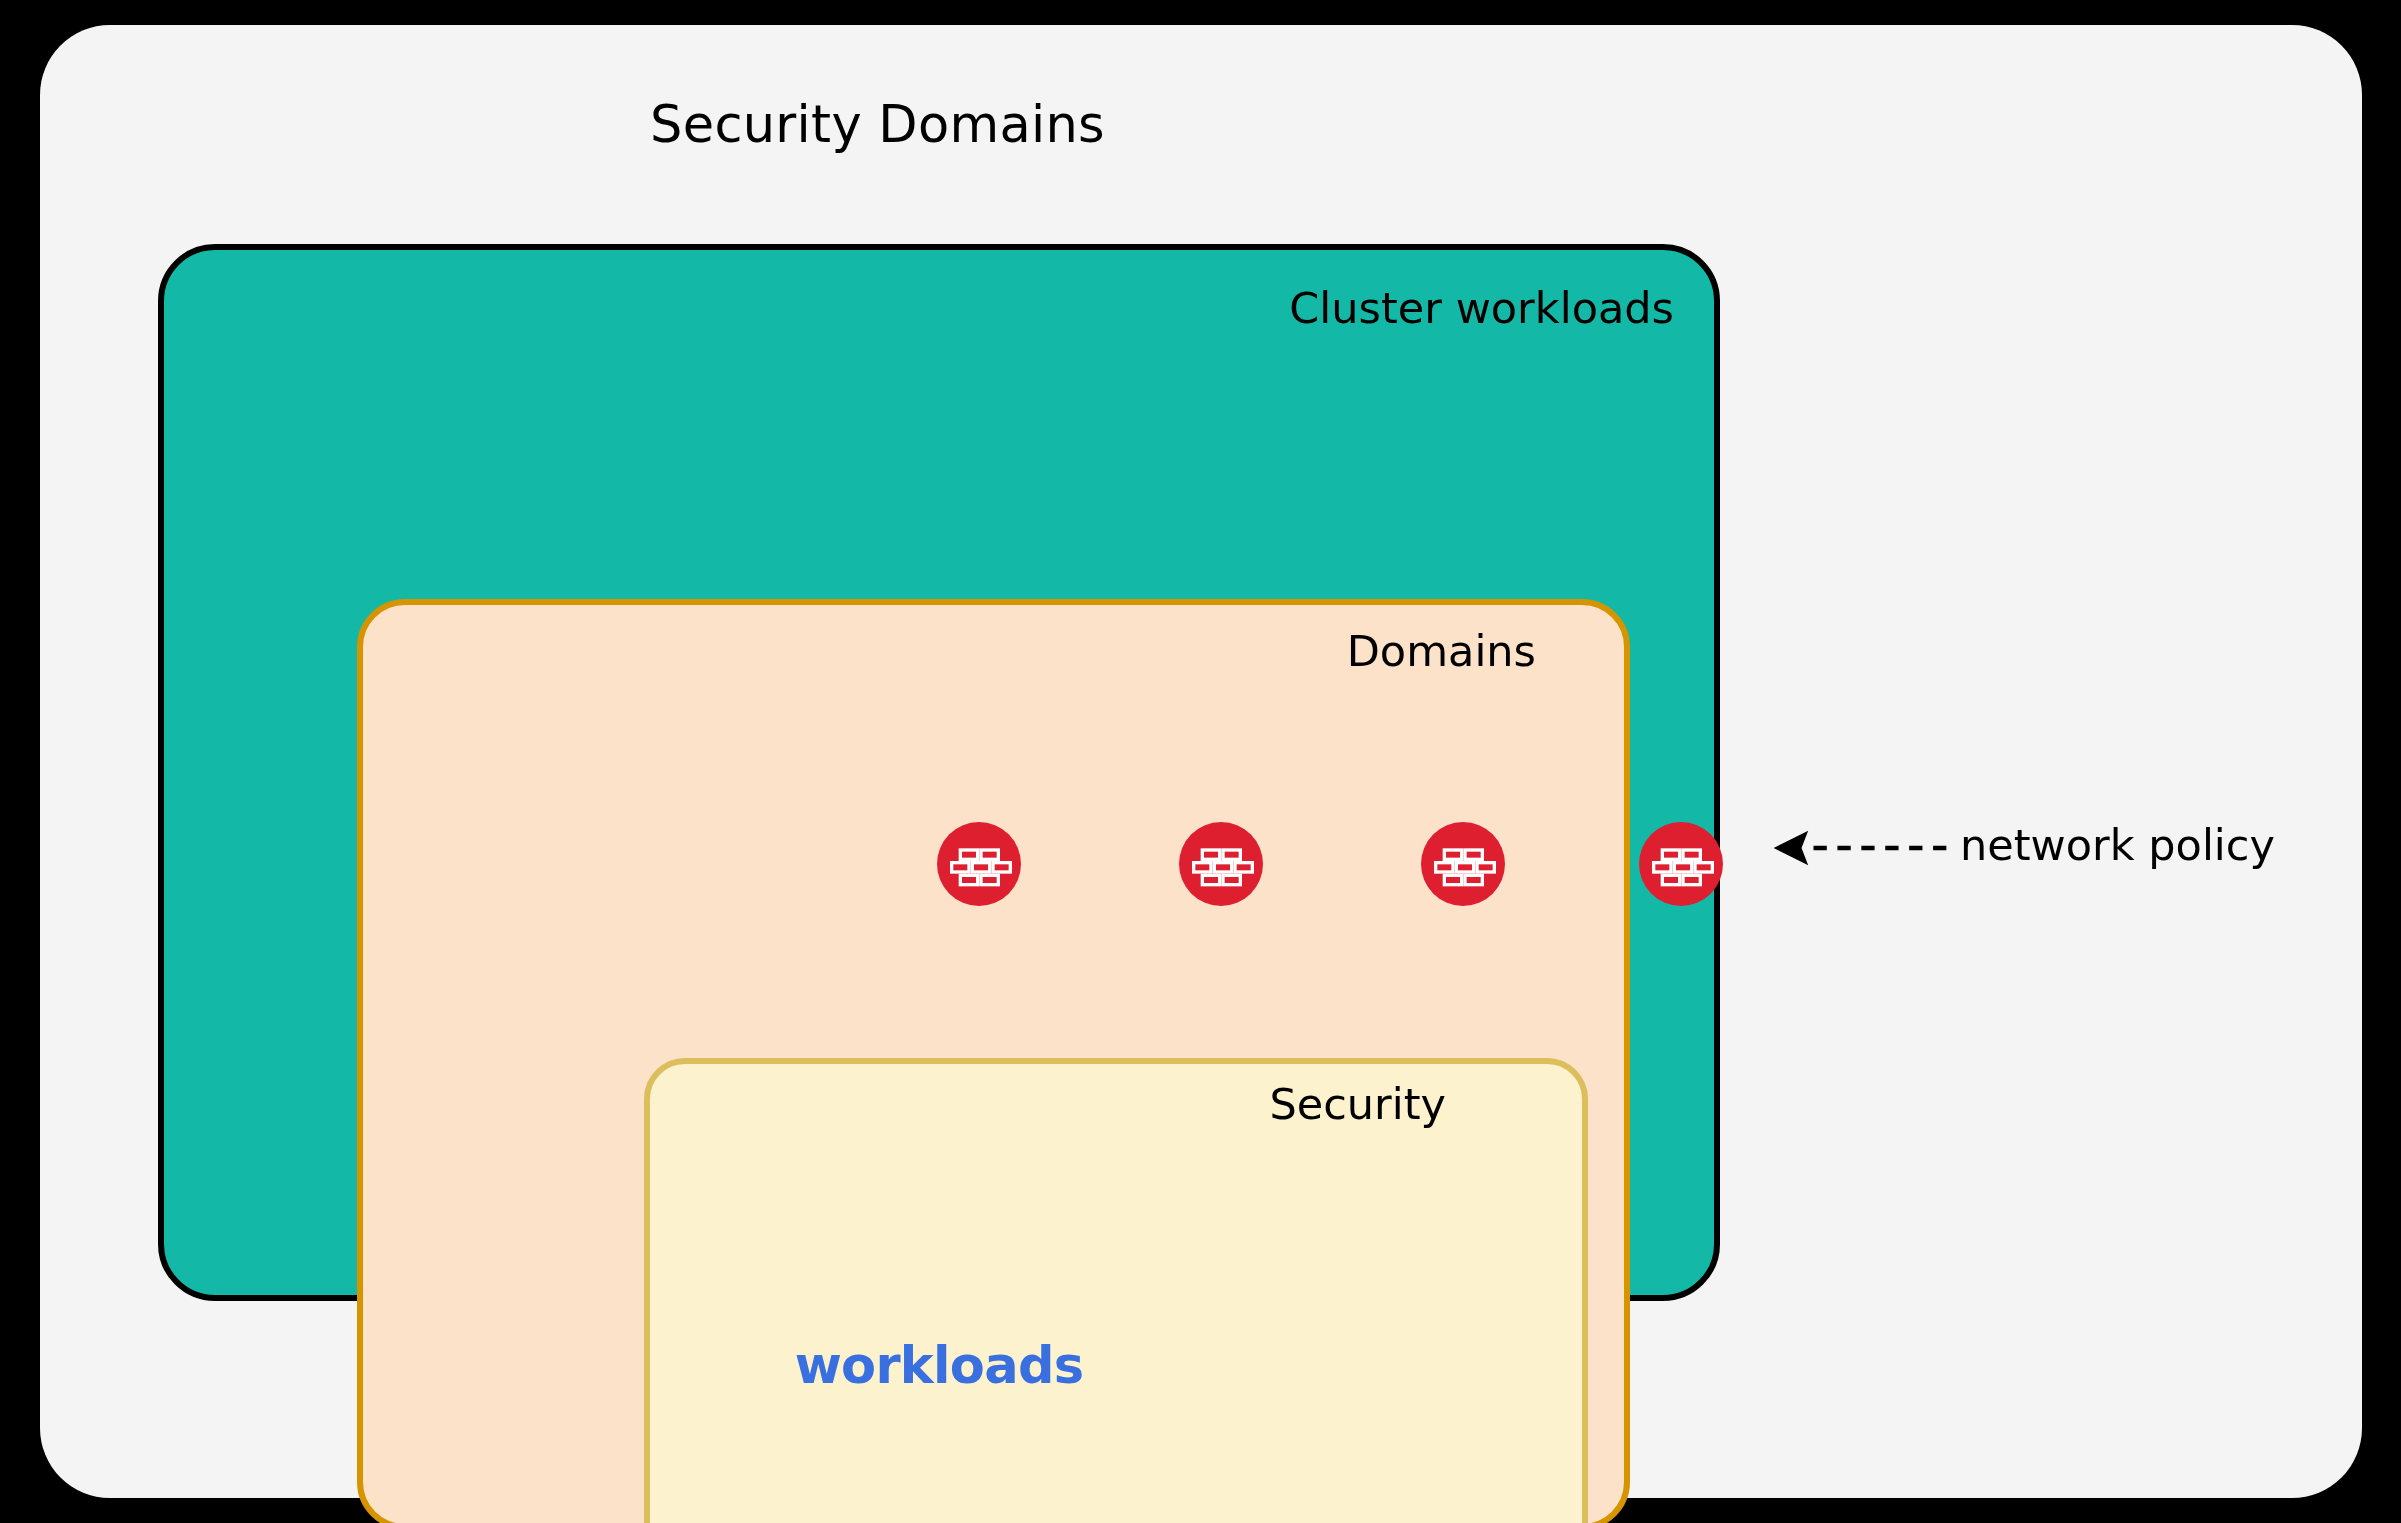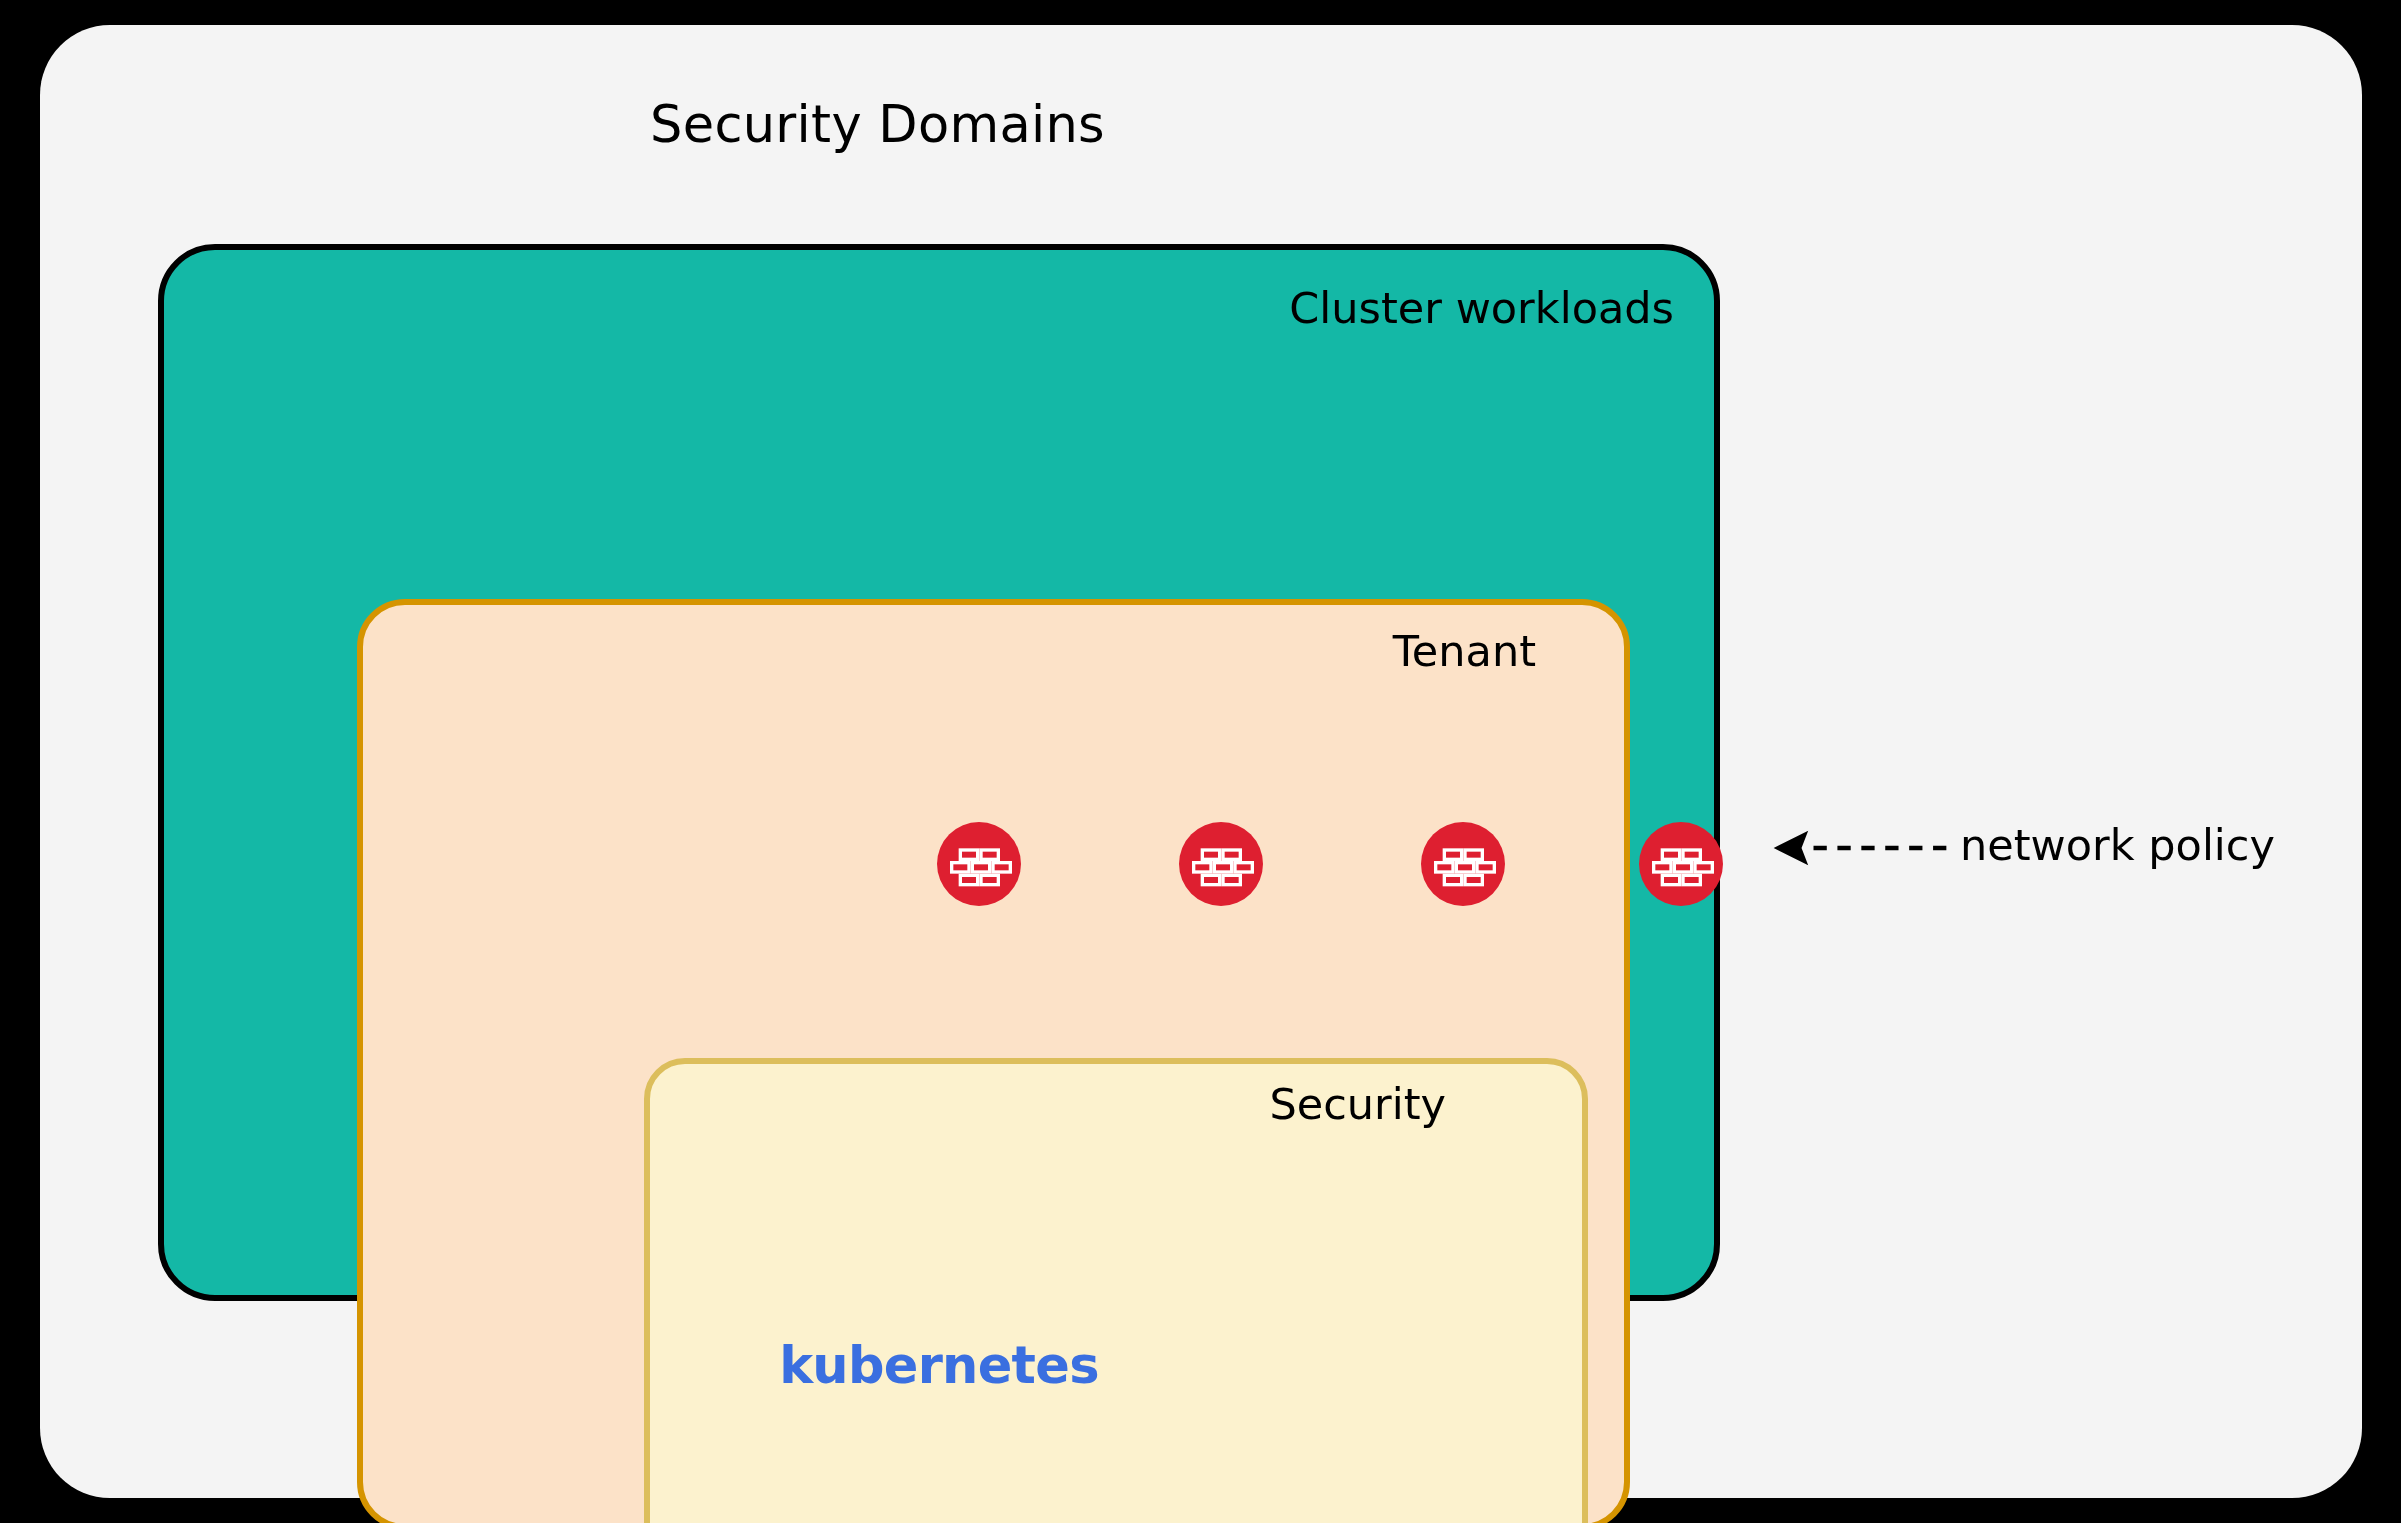--- a/index.html
+++ b/index.html
@@ -156,31 +156,31 @@
 <div id="stage">
 
   <div class="domain-outer">
 
     <div class="title-security-domains">Security Domains</div>
 
     <div class="box-cluster">
       <div class="label-cluster">Cluster workloads</div>
 
       <div class="box-tenant">
-        <div class="label-tenant">Tenant</div>
+        <div class="label-tenant">Domains</div>
 
         <div class="box-namespace">
           <div class="label-namespace">Security</div>
 
         </div>
       </div>
 
     </div>
 
-    <div class="kubernetes-wordmark">kubernetes</div>
+    <div class="kubernetes-wordmark">workloads</div>
 
     <div class="firewall" style="left:939px; top:839px;">
       <svg viewBox="0 0 126 126">
         <g fill="none" stroke="#FFFFFF" stroke-width="5">
           <rect x="35" y="42" width="26" height="14"></rect>
           <rect x="66" y="42" width="26" height="14"></rect>
           <rect x="22" y="61" width="26" height="14"></rect>
           <rect x="53" y="61" width="26" height="14"></rect>
           <rect x="84" y="61" width="26" height="14"></rect>
           <rect x="35" y="80" width="26" height="14"></rect>

